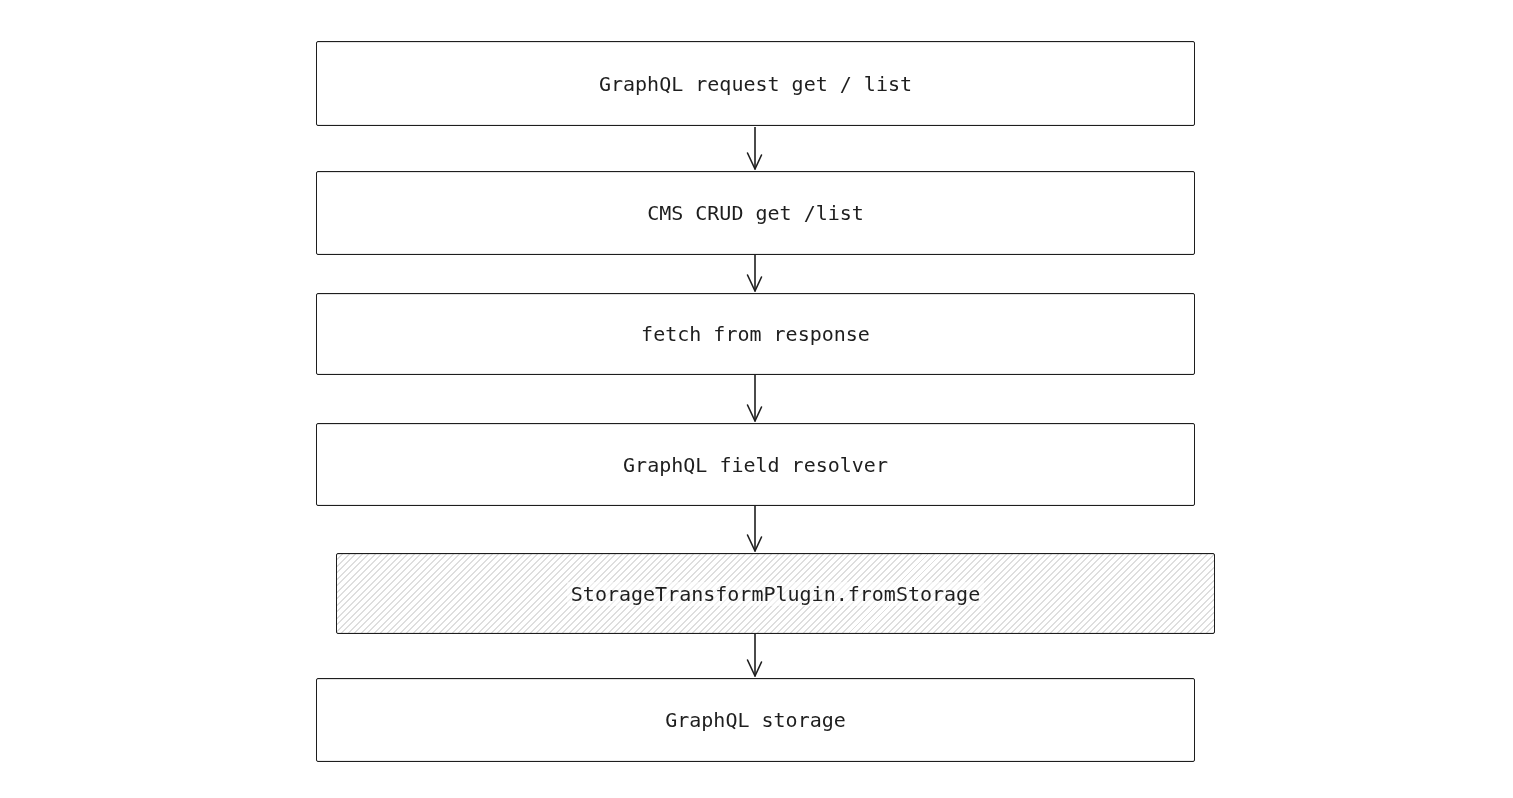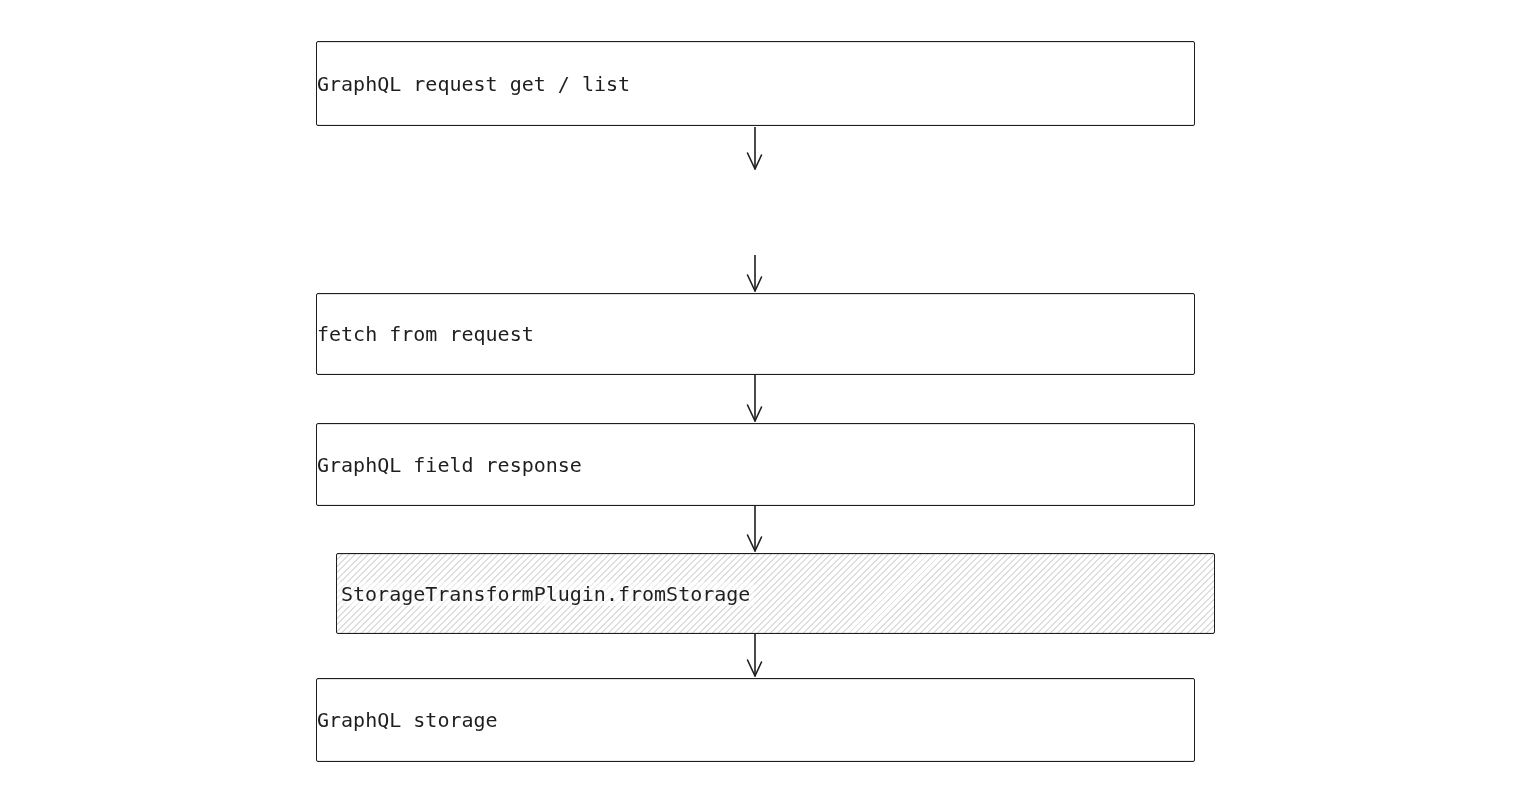--- a/index.html
+++ b/index.html
@@ -22,20 +22,21 @@
   }
   .node {
     position: absolute;
     left: 316px;
     width: 879px;
     background: #ffffff;
     border: 1.8px solid var(--stroke);
     border-radius: 2px;
     display: flex;
     align-items: center;
+    justify-content: center;
     
     box-shadow: 0 0.5px 0 rgba(90,90,90,0.35) inset, 0 -0.5px 0 rgba(90,90,90,0.25) inset;
   }
   .node-label {
     font-size: 20px;
     line-height: 1.2;
     color: var(--text);
     white-space: pre;
     letter-spacing: 0px;
   }
@@ -75,37 +76,40 @@
 
   <div class="node" style="top:41px; height:85px;">
     <span class="node-label">GraphQL request get / list</span>
   </div>
 
   <svg class="arrow" style="top:127px;" width="30" height="44" viewBox="0 0 30 44">
     <polyline points="15,0 15,42"></polyline>
     <polyline points="7.5,26 15,42 21.5,28"></polyline>
   </svg>
 
+  <div class="node" style="top:171px; height:84px;">
+    <span class="node-label">CMS CRUD get /list</span>
+  </div>
 
   <svg class="arrow" style="top:255px;" width="30" height="38" viewBox="0 0 30 38">
     <polyline points="15,0 15,36"></polyline>
     <polyline points="7.5,20 15,36 21.5,22"></polyline>
   </svg>
 
   <div class="node" style="top:293px; height:82px;">
-    <span class="node-label">fetch from request</span>
+    <span class="node-label">fetch from response</span>
   </div>
 
   <svg class="arrow" style="top:375px;" width="30" height="48" viewBox="0 0 30 48">
     <polyline points="15,0 15,46"></polyline>
     <polyline points="7.5,30 15,46 21.5,32"></polyline>
   </svg>
 
   <div class="node" style="top:423px; height:83px;">
-    <span class="node-label">GraphQL field response</span>
+    <span class="node-label">GraphQL field resolver</span>
   </div>
 
   <svg class="arrow" style="top:506px;" width="30" height="47" viewBox="0 0 30 47">
     <polyline points="15,0 15,45"></polyline>
     <polyline points="7.5,29 15,45 21.5,31"></polyline>
   </svg>
 
   <div class="node hatched" style="top:553px; height:81px;">
     <span class="node-label">StorageTransformPlugin.fromStorage</span>
   </div>

